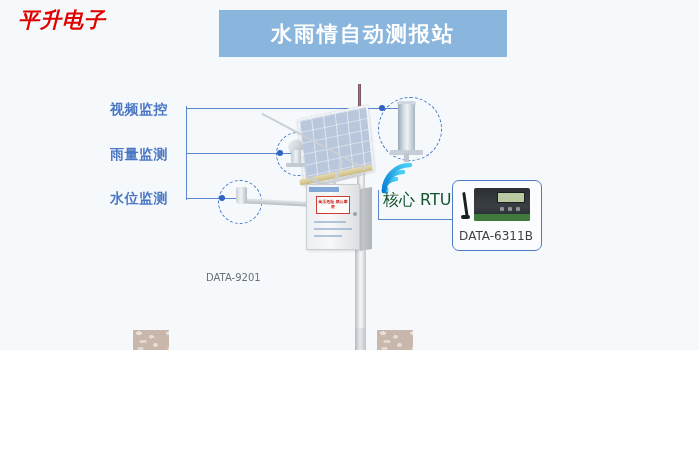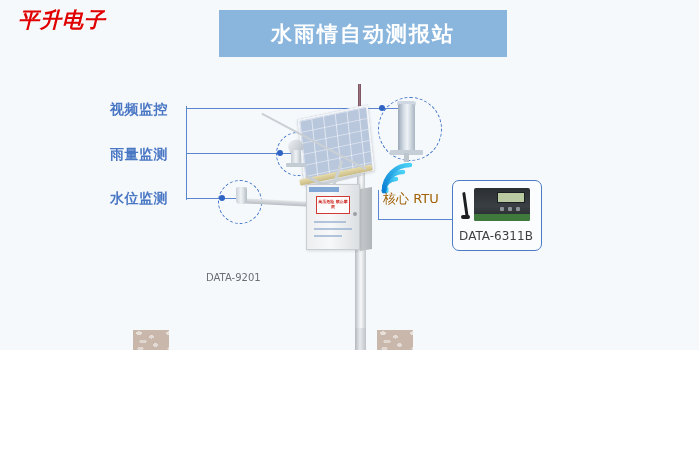--- a/index.html
+++ b/index.html
@@ -360,22 +360,22 @@
     top: 155px;
     width: 42px;
     height: 42px;
   }
 
   
   #core-rtu-label {
     position: absolute;
     left: 383px;
     top: 190px;
-    font-size: 13px;
-    color: #a16207;
+    font-size: 16px;
+    color: #14532d;
     font-family: "DejaVu Sans", sans-serif;
     white-space: nowrap;
   }
 
   
   #rtu-card {
     position: absolute;
     left: 452px;
     top: 180px;
     width: 88px;

